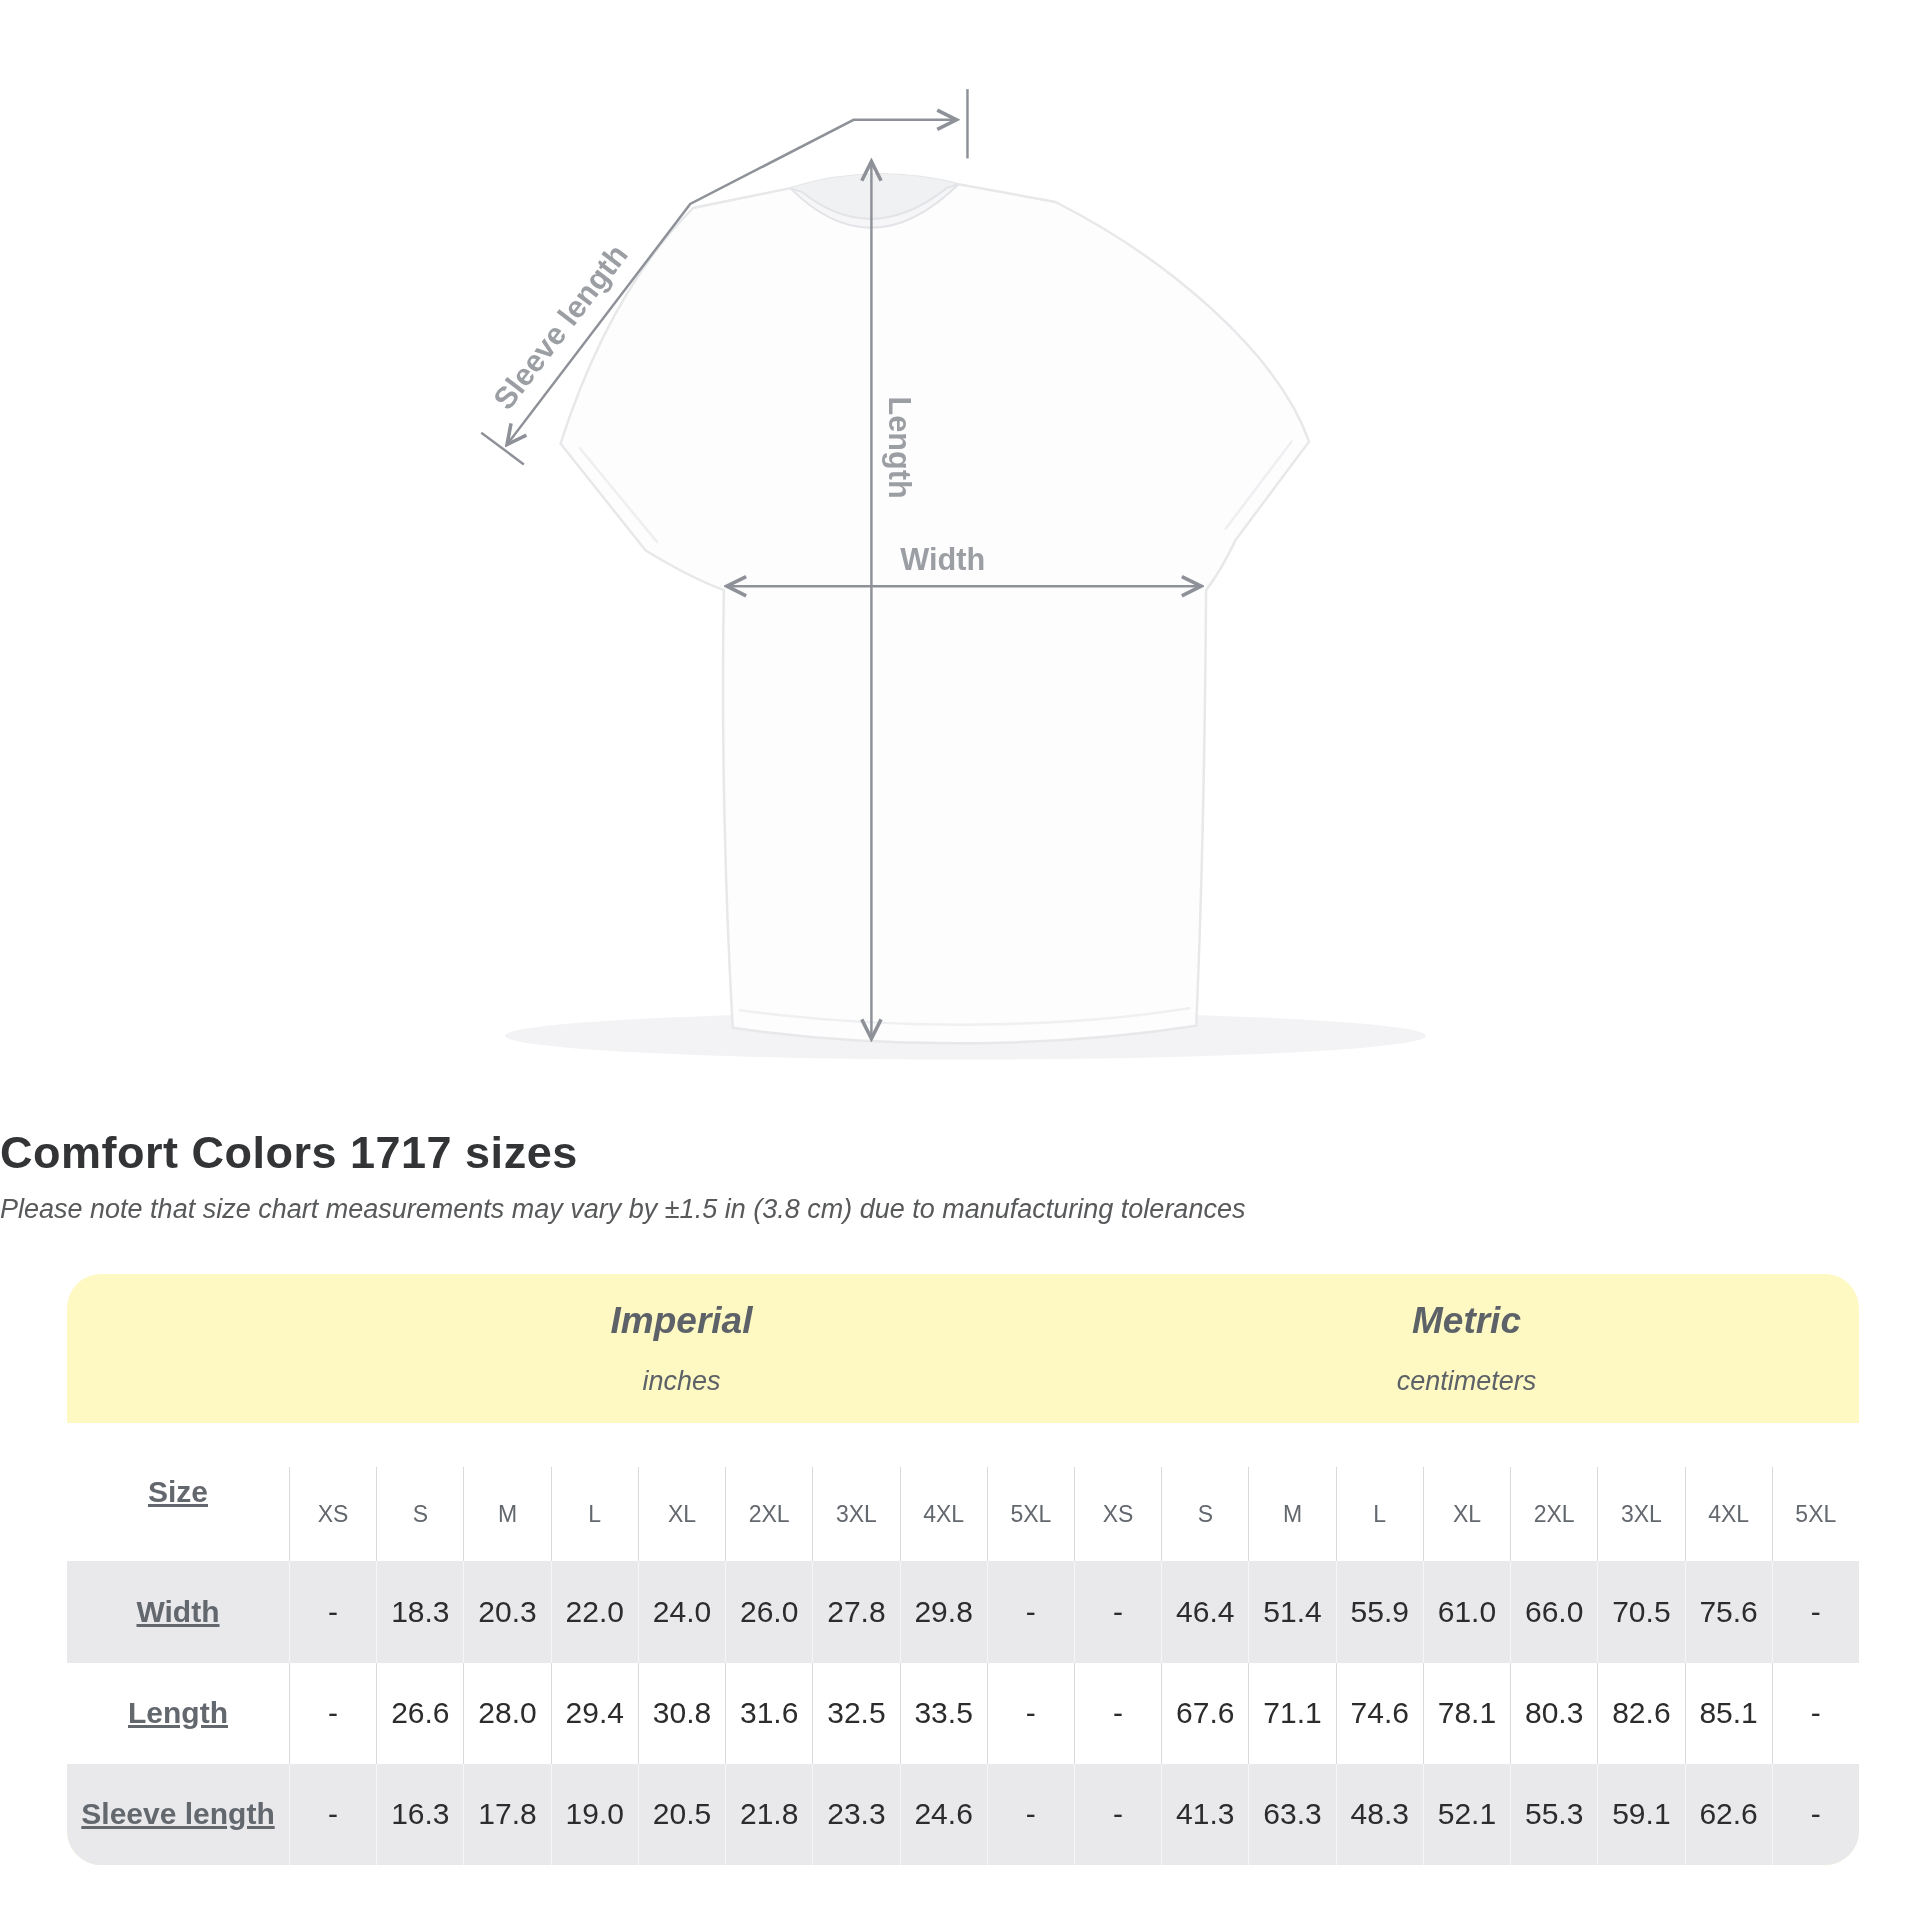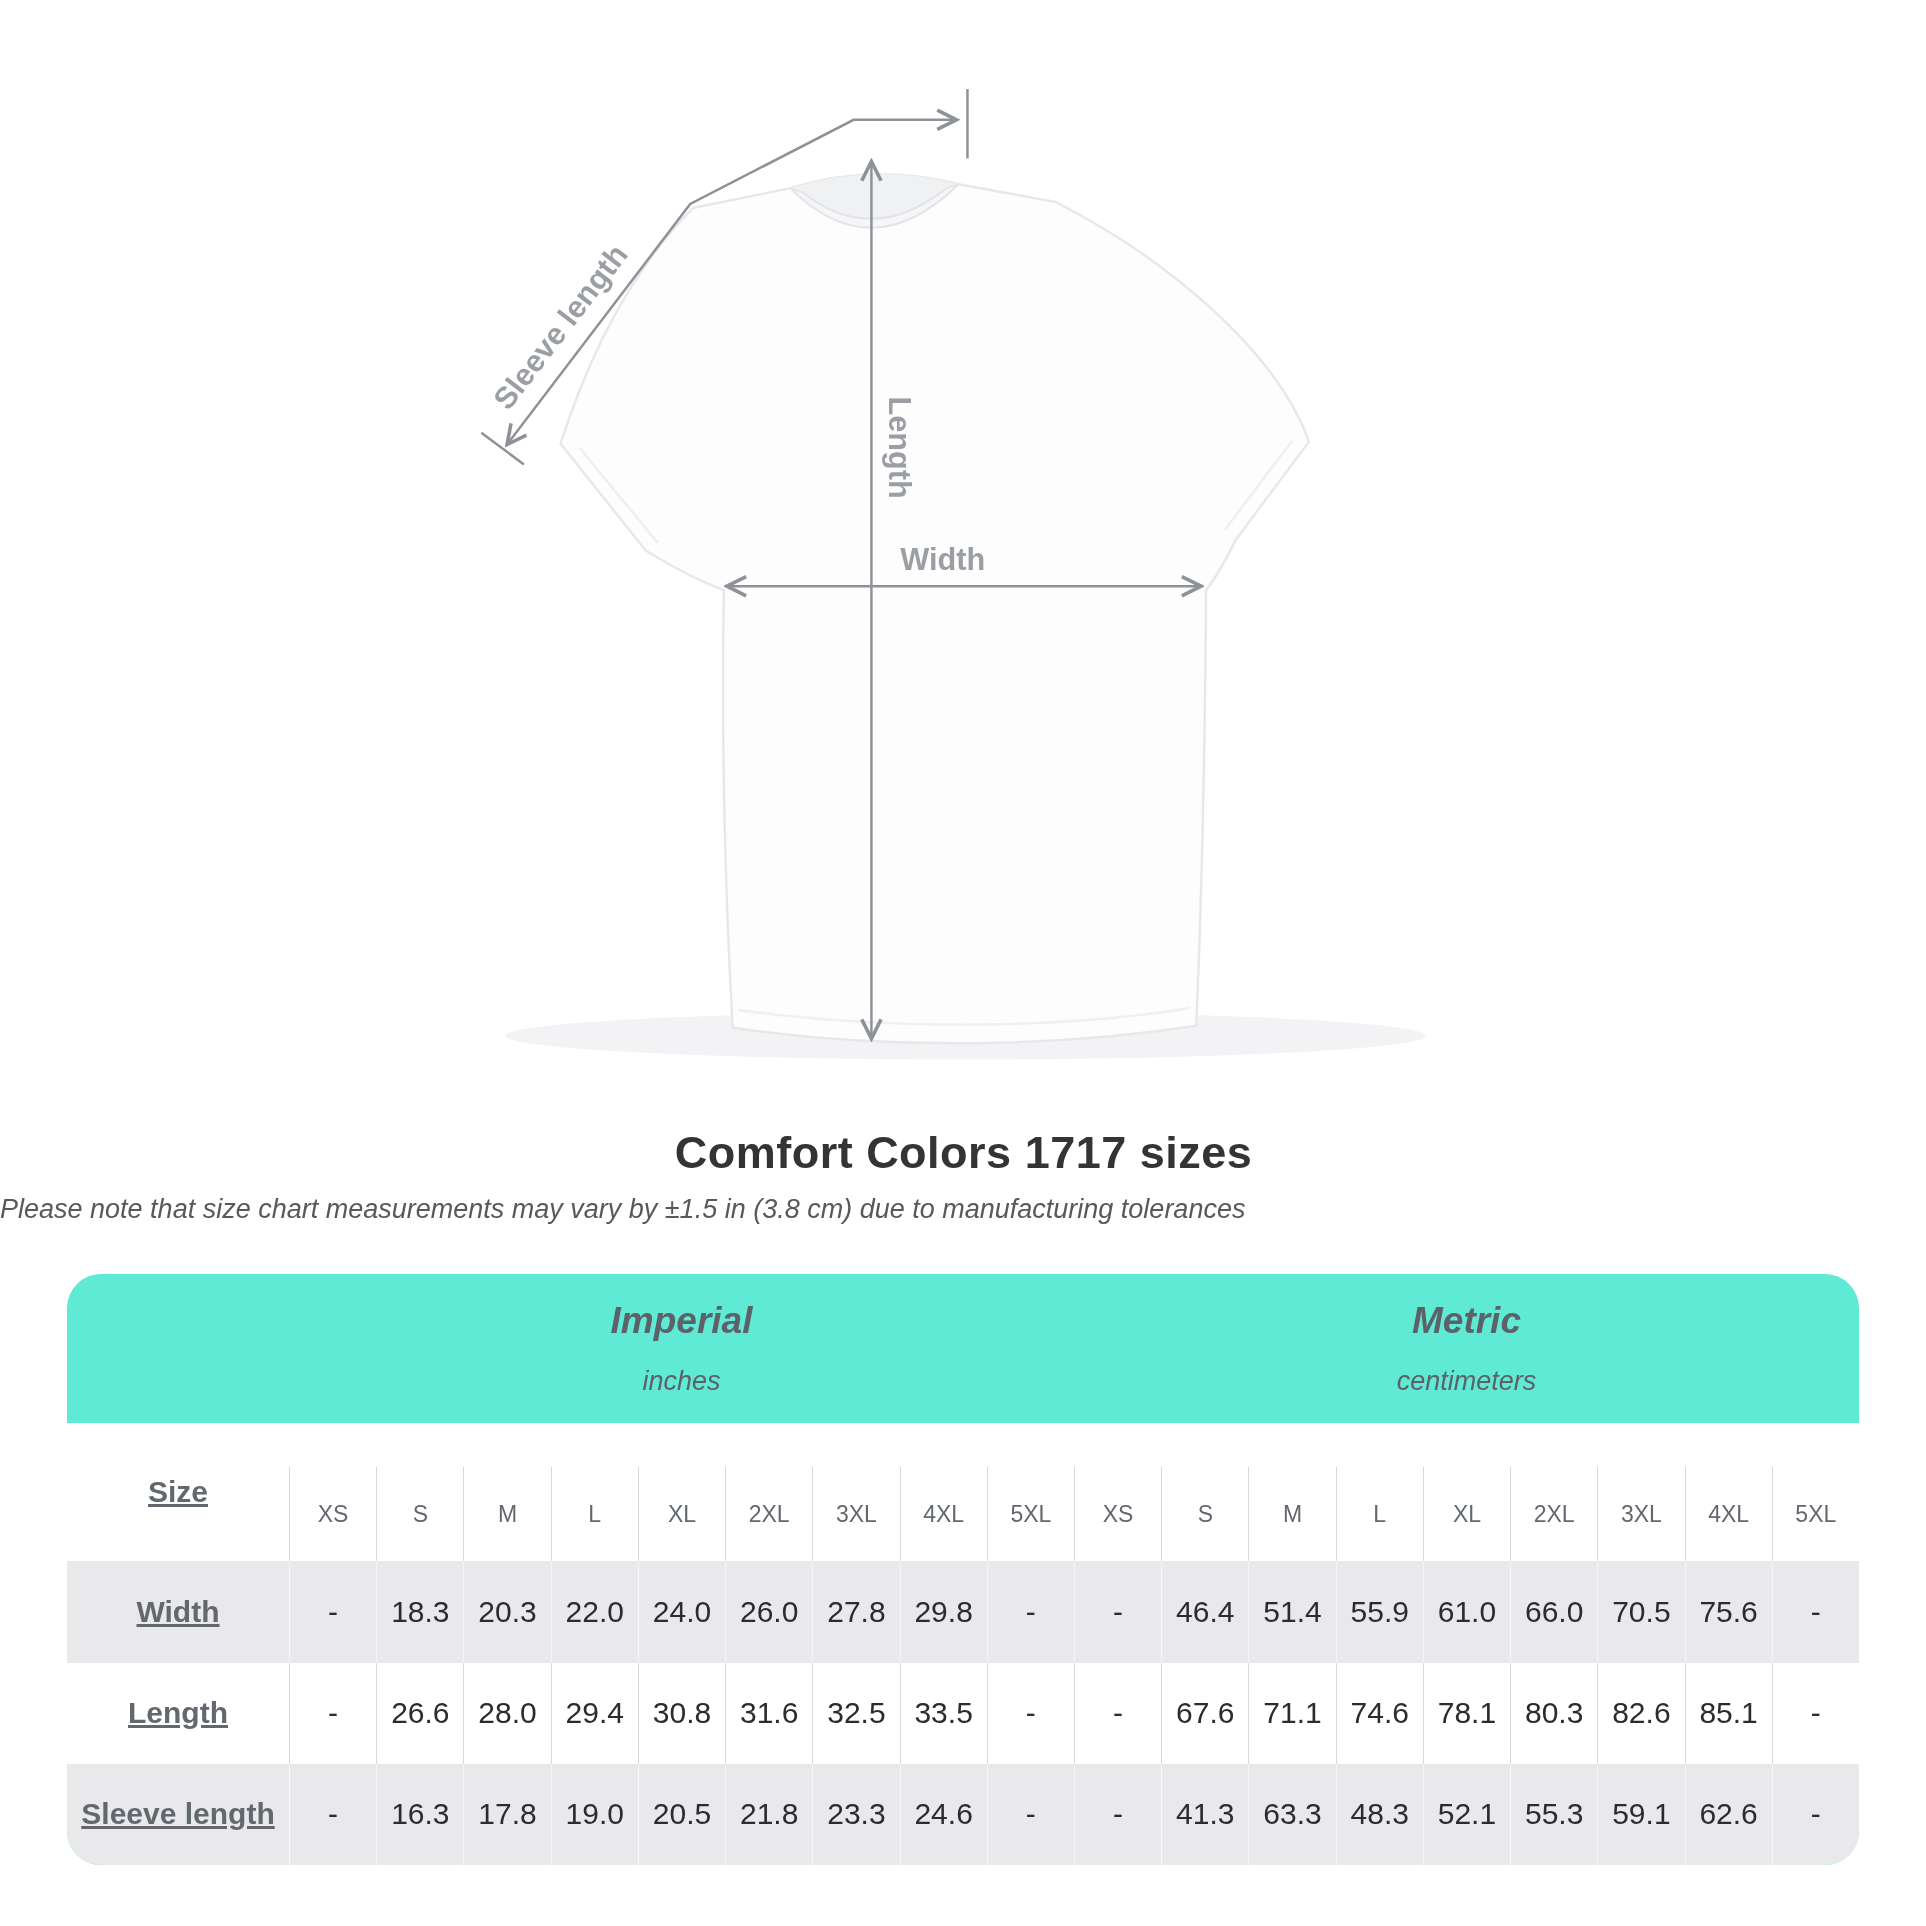--- a/index.html
+++ b/index.html
@@ -12,33 +12,32 @@
   }
   .diagram-svg{position:absolute;top:0;left:0;}
   .dim-label{
     font-family:"Liberation Sans", sans-serif;
     font-weight:bold;
     font-size:31px;
     fill:#9b9fa4;
   }
   .page-title{
     position:absolute;top:1127px;left:0;width:100%;
-    text-align:center;
     font-size:45px;font-weight:bold;color:#323436;
     letter-spacing:0.5px;
   }
   .page-subtitle{
     position:absolute;top:1194px;left:0;width:100%;
     text-align:left;
     font-size:27px;font-style:italic;color:#57595b;
   }
   .size-table{
     position:absolute;top:1274px;left:67px;
     width:1792px;height:591px;
-    background:#5eead4;
+    background:#fef9c3;
     border-radius:34px;
     overflow:hidden;
     display:flex;flex-direction:column;
   }
   .units-row{height:149px;flex:0 0 149px;display:flex;align-items:center;}
   .label-spacer{flex:0 0 222px;}
   .unit-group{flex:1;text-align:center;}
   .unit-name{font-size:37px;font-weight:bold;font-style:italic;color:#5d6268;}
   .unit-sub{font-size:27px;font-style:italic;color:#5d6268;margin-top:24px;}
   .trow{display:flex;flex:1 1 auto;}

